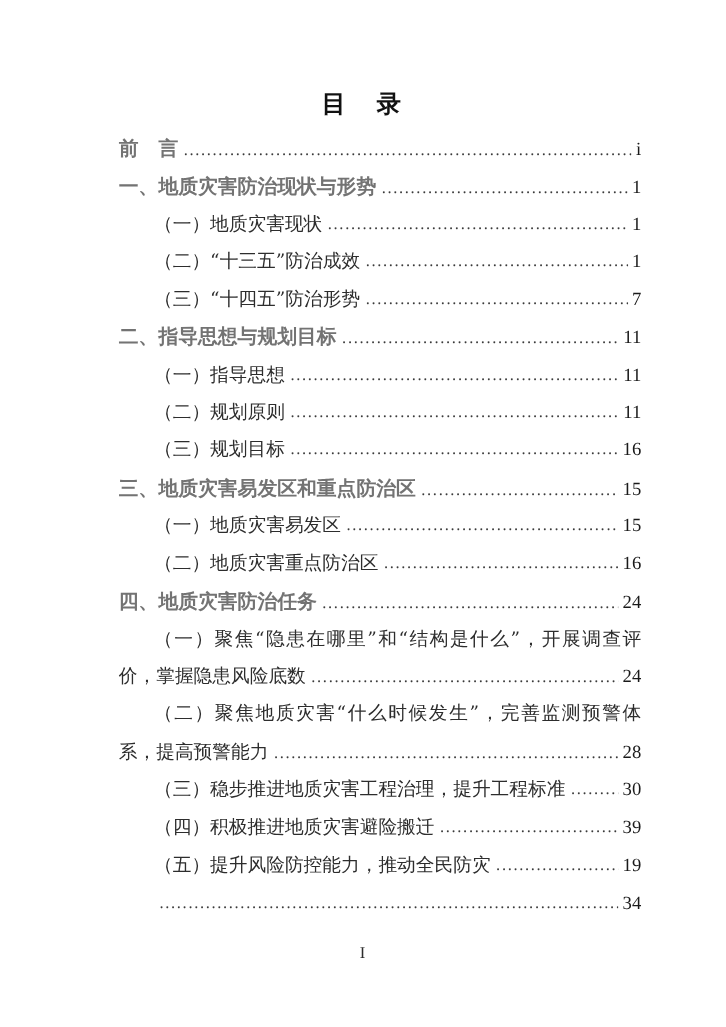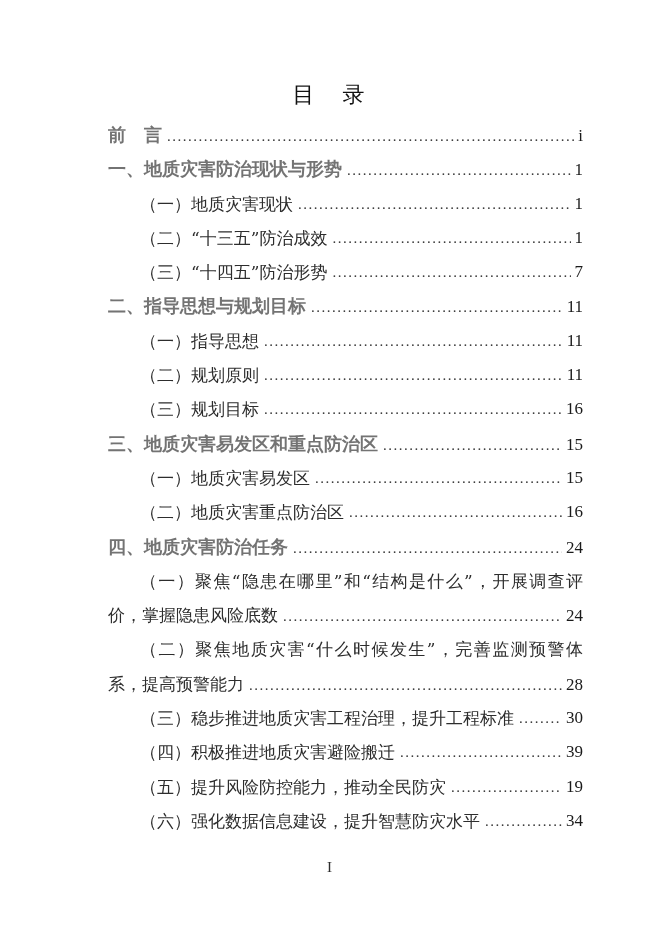--- a/index.html
+++ b/index.html
@@ -16,21 +16,21 @@
     font-family: "Liberation Serif", serif;
     color: #1f1f1f;
   }
   .toc-title {
     position: absolute;
     top: 80px;
     left: 0;
     width: 100%;
     text-align: center;
     font-family: "Liberation Sans", sans-serif;
-    font-weight: normal;
+    font-weight: bold;
     font-size: 22px;
     letter-spacing: 3px;
     color: #111111;
   }
   .toc-body {
     position: absolute;
     top: 118px;
     left: 108px;
     width: 475px;
   }
@@ -219,21 +219,20 @@
       <span class="page-num">39</span>
     </div>
 
     <div class="toc-row lvl2 indent">
       <span class="toc-text">（五）提升风险防控能力，推动全民防灾</span>
       <span class="leader"></span>
       <span class="page-num">19</span>
     </div>
 
     <div class="toc-row lvl2 indent">
-      <span class="toc-text">（六）强化数据信息建设，提升智慧防灾水平</span>
       <span class="leader"></span>
       <span class="page-num">34</span>
     </div>
 
   </div>
 
   <div class="footer">I</div>
 
 </div>
 

